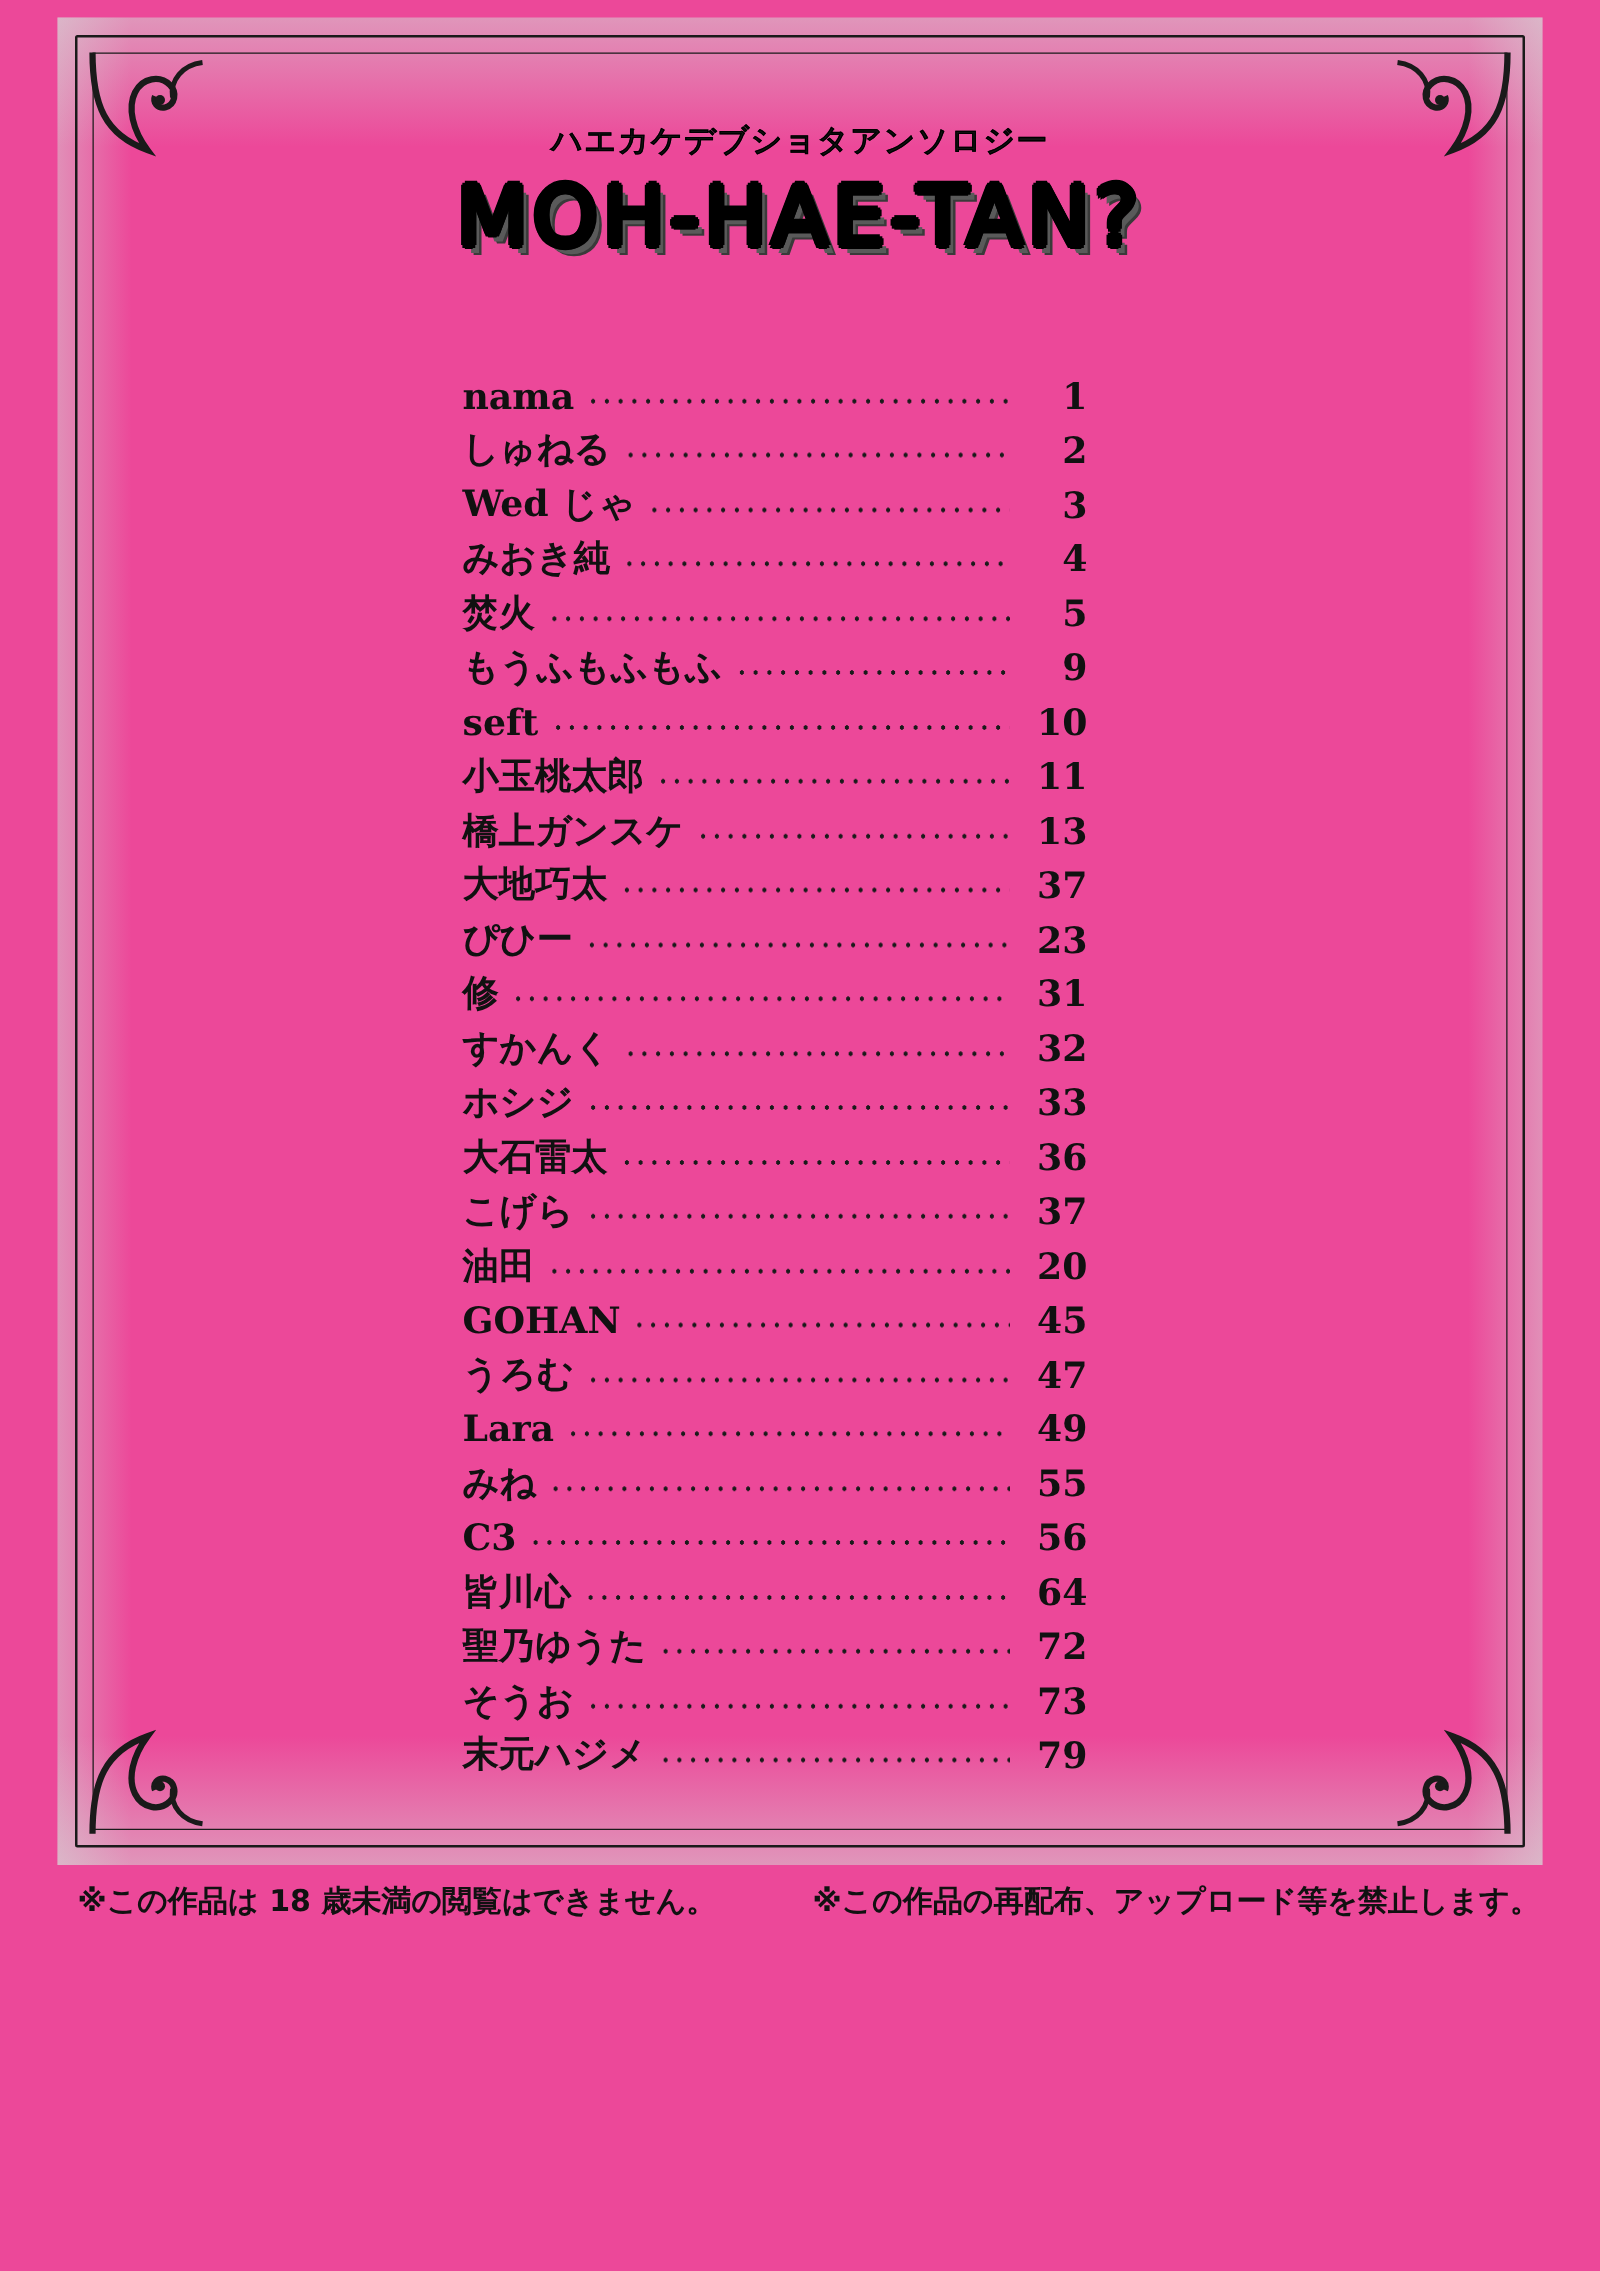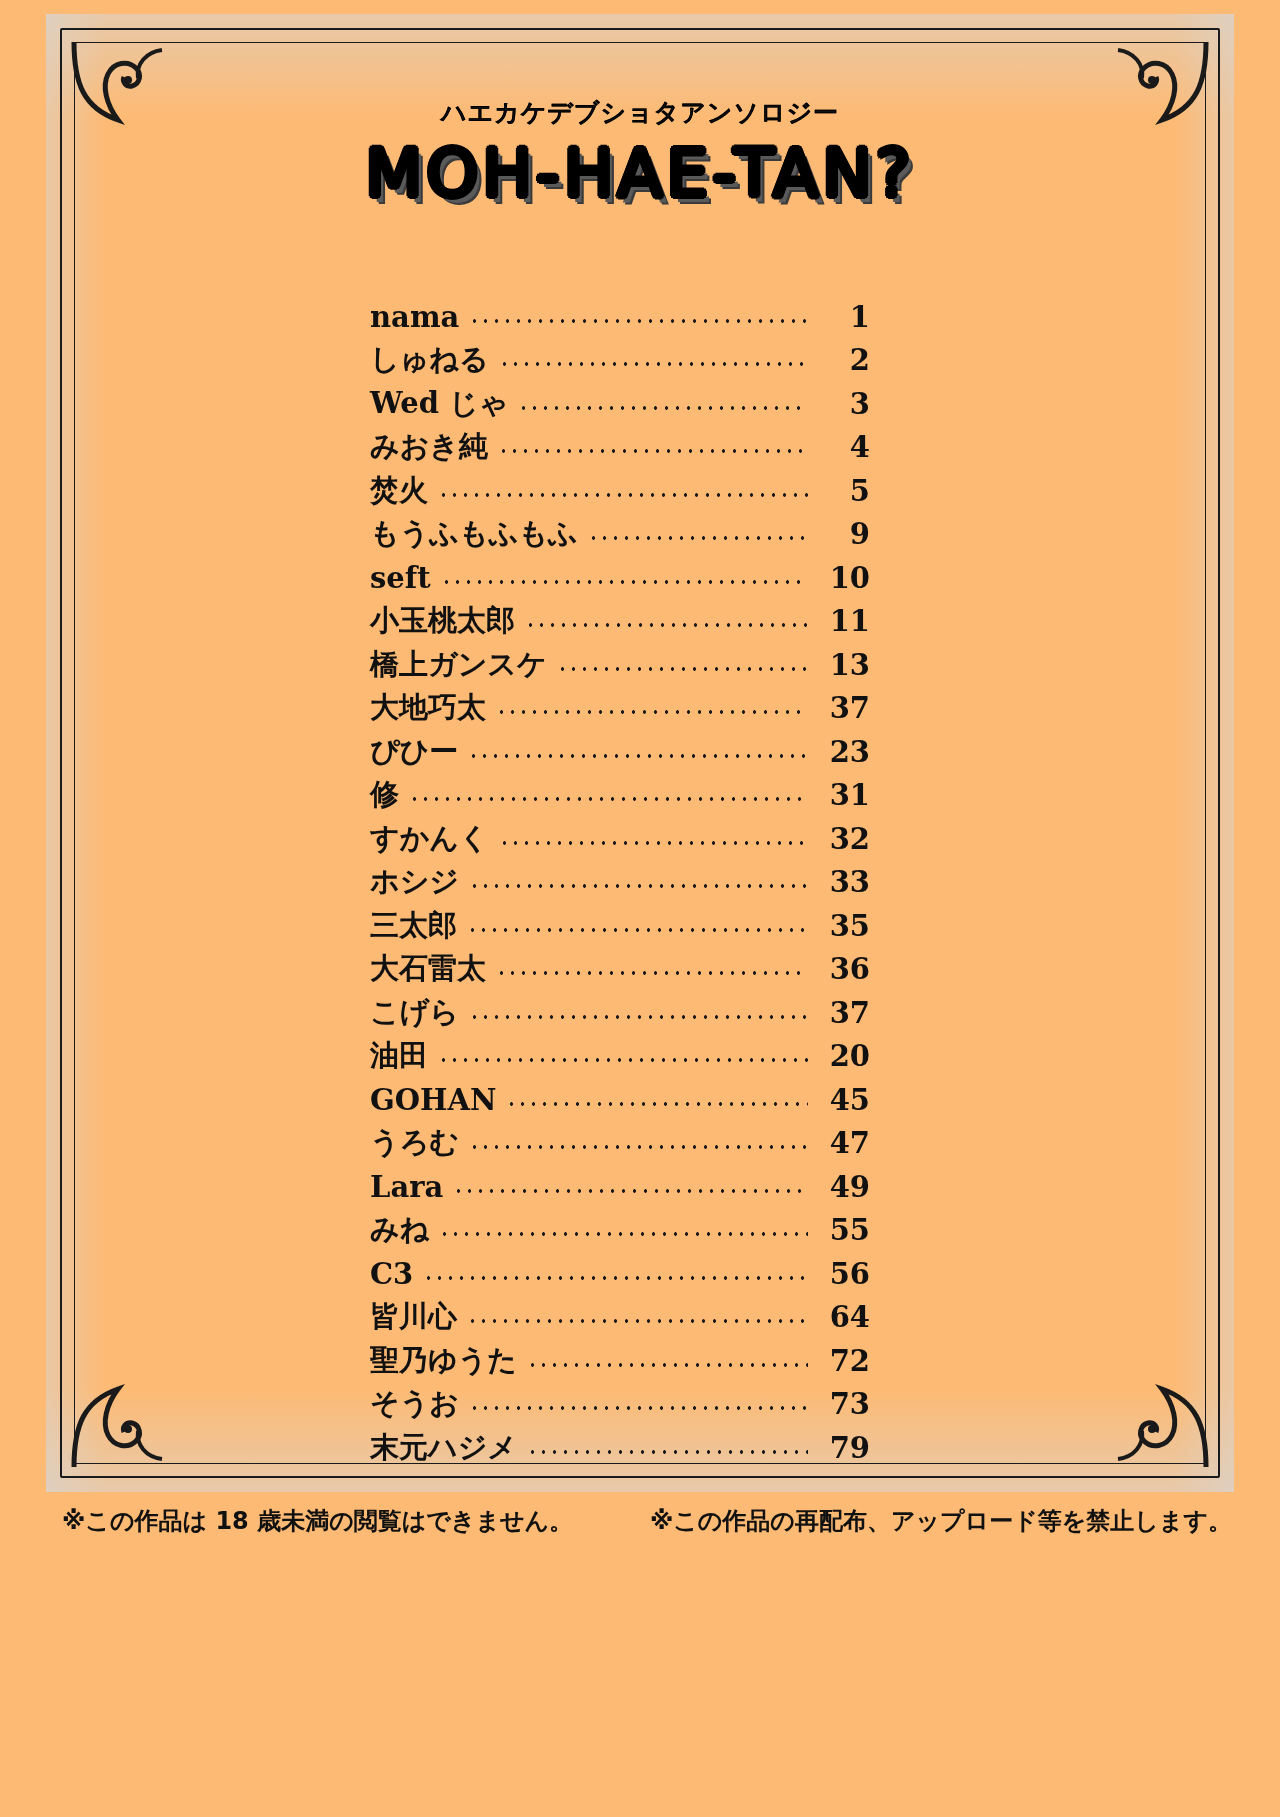--- a/index.html
+++ b/index.html
@@ -12,21 +12,21 @@
     height: 1817px;
     font-family: "Liberation Serif", serif;
     color: #111111;
     position: relative;
     overflow: hidden;
   }
 
   .page {
     position: absolute;
     inset: 0;
-    background: #fdba74;
+    background: #ec4899;
   }
 
   
   .frame-outer {
     position: absolute;
     left: 60px;
     top: 28px;
     width: 1160px;
     height: 1450px;
     border: 2px solid #1a1a1a;
@@ -280,25 +280,20 @@
         <span class="toc-name">すかんく</span>
         <span class="toc-dots"></span>
         <span class="toc-page">32</span>
       </div>
       <div class="toc-row">
         <span class="toc-name">ホシジ</span>
         <span class="toc-dots"></span>
         <span class="toc-page">33</span>
       </div>
       <div class="toc-row">
-        <span class="toc-name">三太郎</span>
-        <span class="toc-dots"></span>
-        <span class="toc-page">35</span>
-      </div>
-      <div class="toc-row">
         <span class="toc-name">大石雷太</span>
         <span class="toc-dots"></span>
         <span class="toc-page">36</span>
       </div>
       <div class="toc-row">
         <span class="toc-name">こげら</span>
         <span class="toc-dots"></span>
         <span class="toc-page">37</span>
       </div>
       <div class="toc-row">

